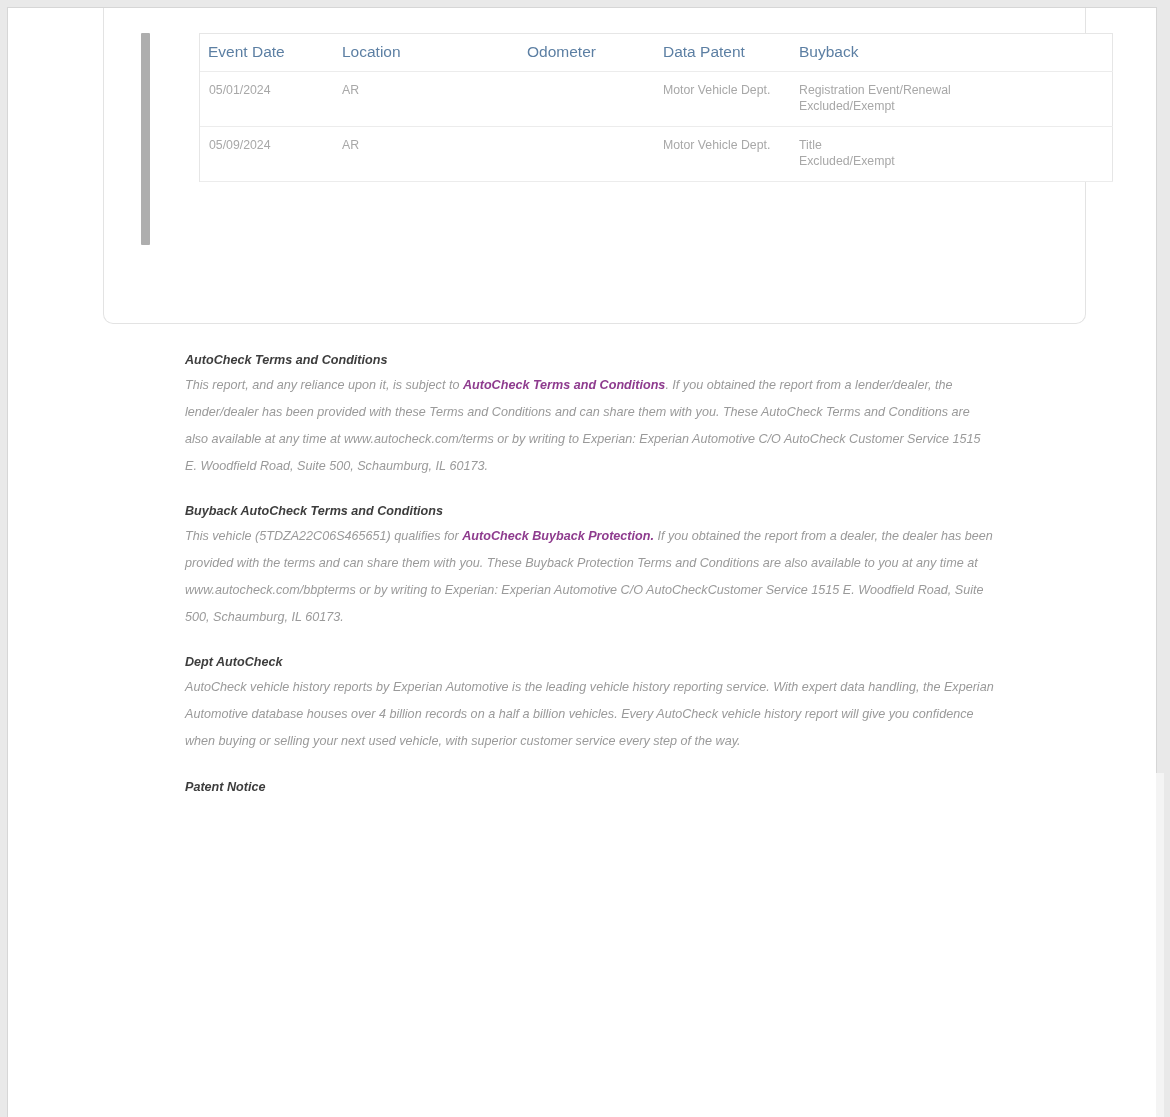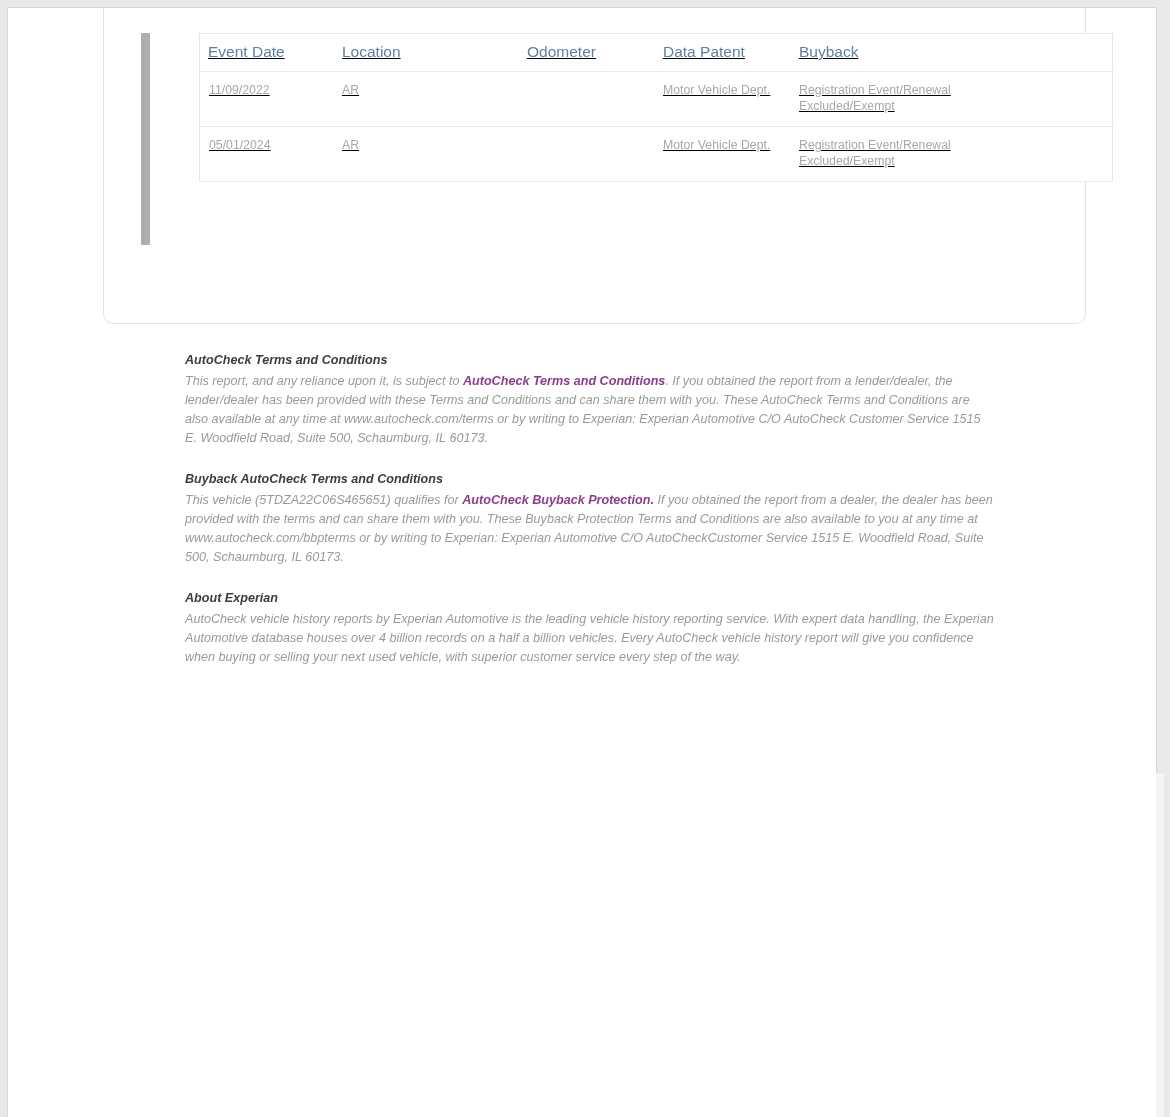--- a/index.html
+++ b/index.html
@@ -66,21 +66,20 @@
   
   #history-table-wrap {
     position: absolute;
     left: 191px;
     top: 25px;
     width: 914px;
     border: 1px solid #e6e6e6;
     border-bottom: none;
     box-sizing: border-box;
     background: #ffffff;
-    text-decoration: underline;
   }
   table.history-table {
     border-collapse: collapse;
     width: 100%;
     table-layout: fixed;
   }
   table.history-table th {
     text-align: left;
     font-weight: 400;
     font-size: 15.5px;
@@ -119,21 +118,21 @@
   .legal-heading {
     font-size: 12.6px;
     font-weight: bold;
     color: #3d3d3d;
     margin: 0 0 4px 0;
     line-height: 16px;
   }
   .legal-body {
     font-size: 12.6px;
     color: #9a9a9a;
-    line-height: 19px;
+    line-height: 27px;
     margin: 0;
   }
   .legal-link {
     color: #8e3b8e;
     font-weight: bold;
   }
   #about-section { margin-bottom: 24px; }
 </style>
 </head>
 <body>
@@ -152,58 +151,59 @@
         <tr>
           <th class="col-date">Event Date</th>
           <th class="col-loc">Location</th>
           <th class="col-odo">Odometer</th>
           <th class="col-src">Data Patent</th>
           <th class="col-det">Buyback</th>
         </tr>
       </thead>
       <tbody id="history-table-body">
           <tr>
-            <td class="col-date">11/09/2022</td>
+            <td class="col-date">05/01/2024</td>
             <td class="col-loc">AR</td>
             <td class="col-odo"></td>
             <td class="col-src">Motor Vehicle Dept.</td>
             <td class="col-det">
               <span class="detail-line">Registration Event/Renewal</span>
               <span class="detail-line">Excluded/Exempt</span>
             </td>
           </tr>
           <tr>
-            <td class="col-date">05/01/2024</td>
+            <td class="col-date">05/09/2024</td>
             <td class="col-loc">AR</td>
             <td class="col-odo"></td>
             <td class="col-src">Motor Vehicle Dept.</td>
             <td class="col-det">
-              <span class="detail-line">Registration Event/Renewal</span>
+              <span class="detail-line">Title</span>
               <span class="detail-line">Excluded/Exempt</span>
             </td>
           </tr>
         </tbody>
     </table>
   </div>
 
   <div id="legal-block">
 
     <div class="legal-section">
       <p class="legal-heading">AutoCheck Terms and Conditions</p>
       <p class="legal-body"><span>This report, and any reliance upon it, is subject to </span><span class="legal-link">AutoCheck Terms and Conditions</span><span>. If you obtained the report from a lender/dealer, the lender/dealer has been provided with these Terms and Conditions and can share them with you. These AutoCheck Terms and Conditions are also available at any time at www.autocheck.com/terms or by writing to Experian: Experian Automotive C/O AutoCheck Customer Service 1515 E. Woodfield Road, Suite 500, Schaumburg, IL 60173.</span></p>
     </div>
 
     <div class="legal-section">
       <p class="legal-heading">Buyback AutoCheck Terms and Conditions</p>
       <p class="legal-body"><span>This vehicle (5TDZA22C06S465651) qualifies for </span><span class="legal-link">AutoCheck Buyback Protection.</span><span> If you obtained the report from a dealer, the dealer has been provided with the terms and can share them with you. These Buyback Protection Terms and Conditions are also available to you at any time at www.autocheck.com/bbpterms or by writing to Experian: Experian Automotive C/O AutoCheckCustomer Service 1515 E. Woodfield Road, Suite 500, Schaumburg, IL 60173.</span></p>
     </div>
 
     <div class="legal-section" id="about-section">
-      <p class="legal-heading">About Experian</p>
+      <p class="legal-heading">Dept AutoCheck</p>
       <p class="legal-body">AutoCheck vehicle history reports by Experian Automotive is the leading vehicle history reporting service. With expert data handling, the Experian Automotive database houses over 4 billion records on a half a billion vehicles. Every AutoCheck vehicle history report will give you confidence when buying or selling your next used vehicle, with superior customer service every step of the way.</p>
     </div>
 
     <div class="legal-section">
+      <p class="legal-heading">Patent Notice</p>
     </div>
 
   </div>
 
 </div>
 
 </body></html>

